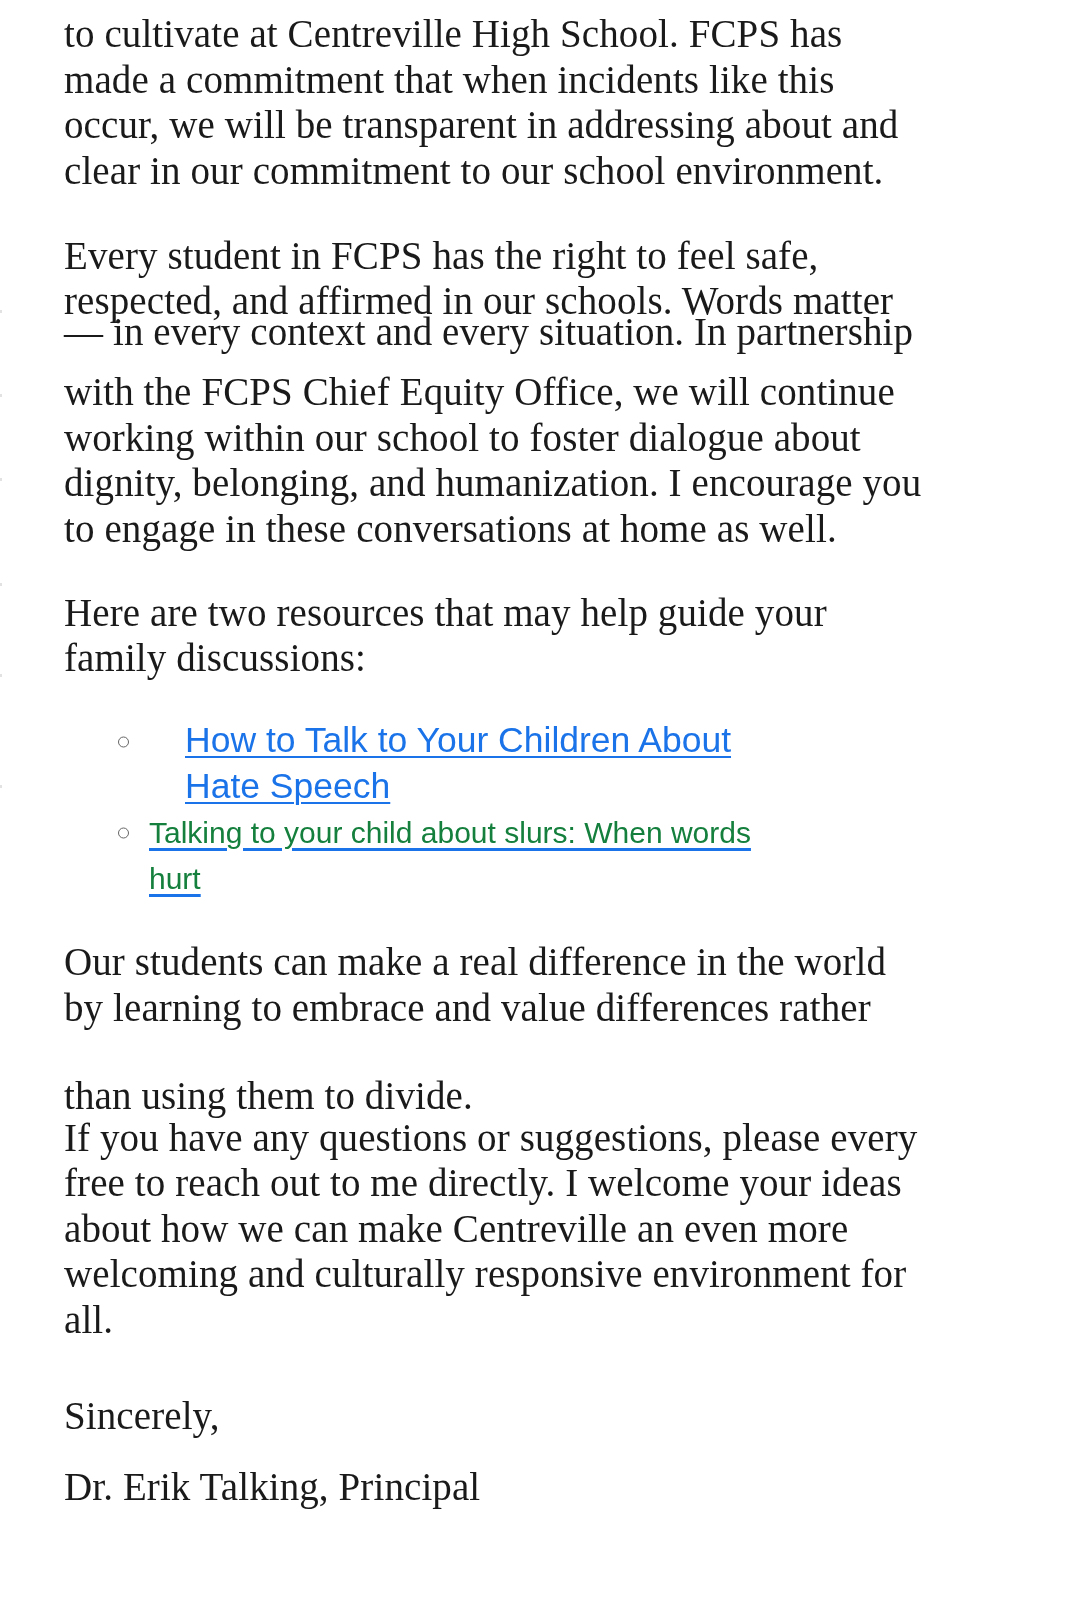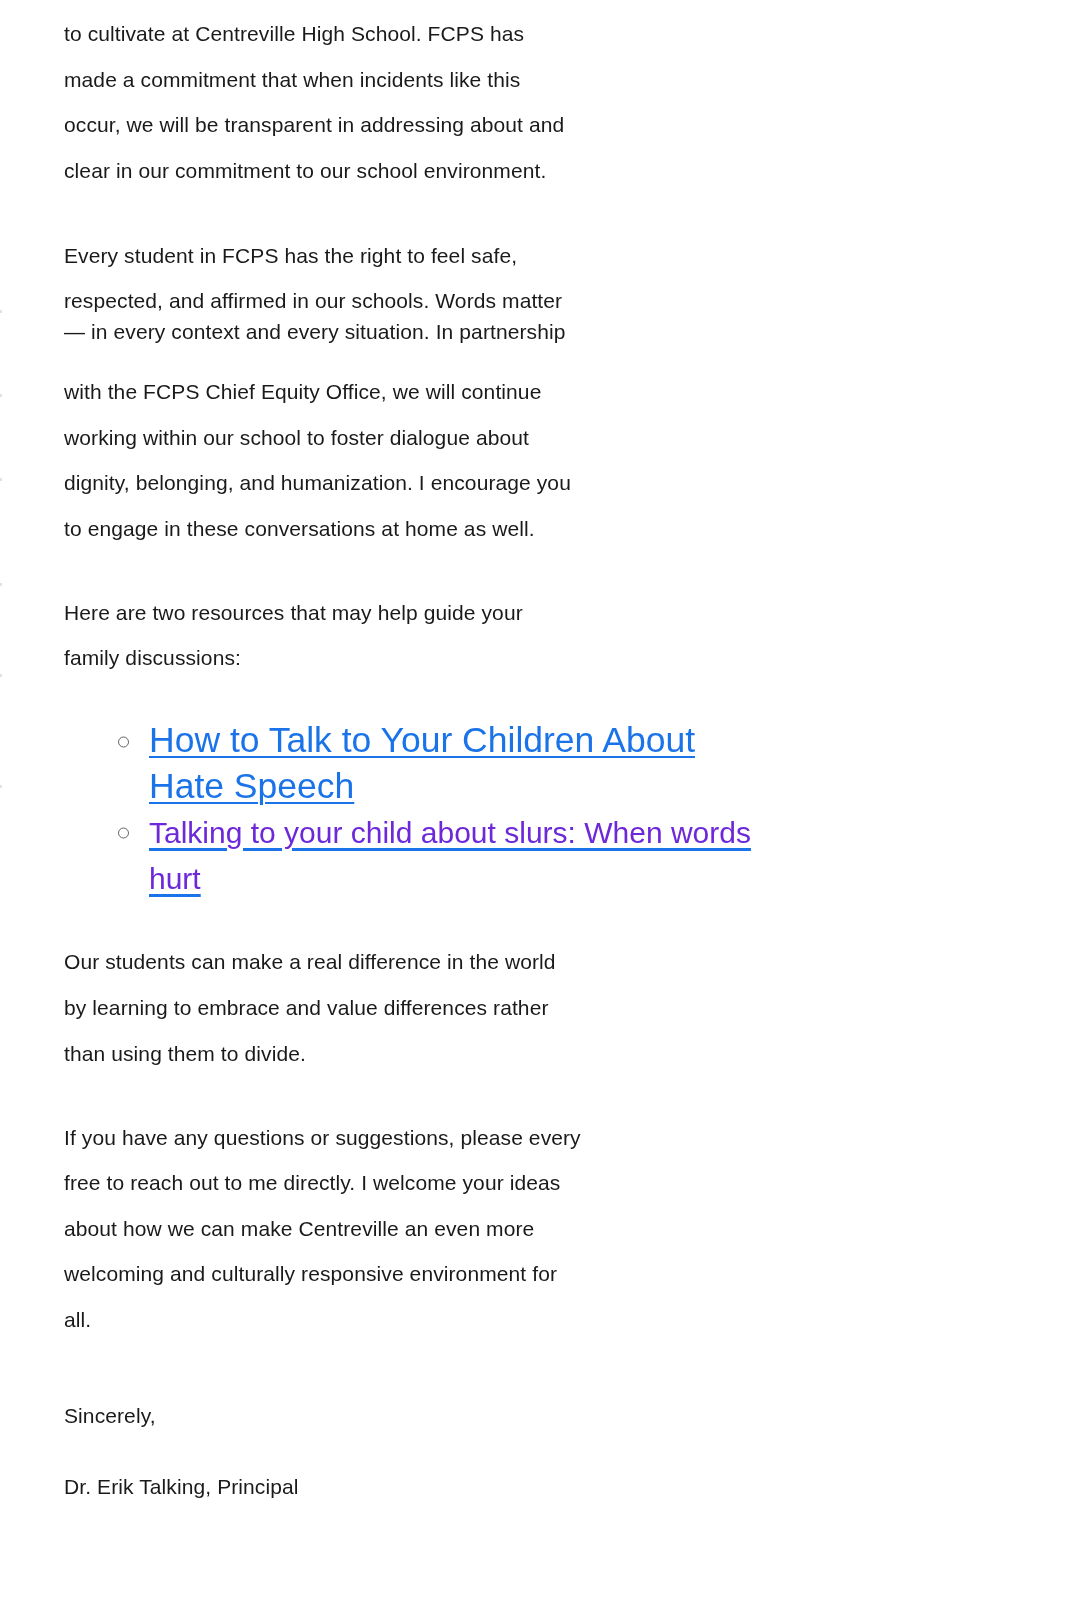--- a/index.html
+++ b/index.html
@@ -1,25 +1,25 @@
 <!DOCTYPE html>
 <html><head>
 <meta charset="utf-8">
 <style>
   html, body { margin:0; padding:0; background:#ffffff; }
   body { width:1080px; height:1612px; overflow:hidden; position:relative;
          font-family:"Liberation Sans", "DejaVu Sans", sans-serif; color:#1a1a1a; }
   .edge-marks { position:absolute; left:0; top:0; width:2px; height:1612px; }
   .edge-marks i { position:absolute; left:0; width:2px; height:3px; background:#e2e2e2; }
-  .line { position:absolute; left:64px; font-size:21px; line-height:46px; white-space:nowrap;
-          letter-spacing:0.1px; transform:translateY(-50%); }
+  .line { position:absolute; left:64px; font-size:39px; line-height:46px; white-space:nowrap;
+          letter-spacing:0.1px; transform:translateY(-50%);font-family:Liberation Serif, serif; }
   .link-line { position:absolute; left:149px; white-space:nowrap; transform:translateY(-50%); }
   .link-a { color:#1a73e8; font-size:35.5px; line-height:46px; text-decoration:underline;
-            text-decoration-color:#1a73e8; text-underline-offset:4px; text-decoration-thickness:2px; }
-  .link-b { color:#6d28d9; font-size:30px; line-height:46px; text-decoration:underline;
+            text-decoration-color:#1a73e8; text-underline-offset:4px; text-decoration-thickness:2px;margin-left:36px; }
+  .link-b { color:#15803d; font-size:30px; line-height:46px; text-decoration:underline;
             text-decoration-color:#1a73e8; text-underline-offset:5px; text-decoration-thickness:3px; }
   .bullet { position:absolute; left:118px; width:11px; height:11px; border:1.5px solid #666;
             border-radius:50%; box-sizing:border-box; transform:translateY(-50%); }
   .cut-line { position:absolute; left:64px; top:-30px; height:32px; width:720px; overflow:hidden; }
 </style>
 </head>
 <body>
 
 <div class="edge-marks">
   <i style="top:310px"></i>
@@ -65,21 +65,21 @@
     <li>
       <span class="bullet" style="top:833px"></span>
       <a class="link-line link-b" style="top:833px" href="#">Talking to your child about slurs: When words</a>
       <a class="link-line link-b" style="top:879px" href="#">hurt</a>
     </li>
   </ul>
 
   <section>
     <div class="line" style="top:962px">Our students can make a real difference in the world</div>
     <div class="line" style="top:1008px">by learning to embrace and value differences rather</div>
-    <div class="line" style="top:1054px">than using them to divide.</div>
+    <div class="line" style="top:1096px">than using them to divide.</div>
   </section>
 
   <section>
     <div class="line" style="top:1138px">If you have any questions or suggestions, please every</div>
     <div class="line" style="top:1183px">free to reach out to me directly. I welcome your ideas</div>
     <div class="line" style="top:1229px">about how we can make Centreville an even more</div>
     <div class="line" style="top:1274px">welcoming and culturally responsive environment for</div>
     <div class="line" style="top:1320px">all.</div>
   </section>
 

